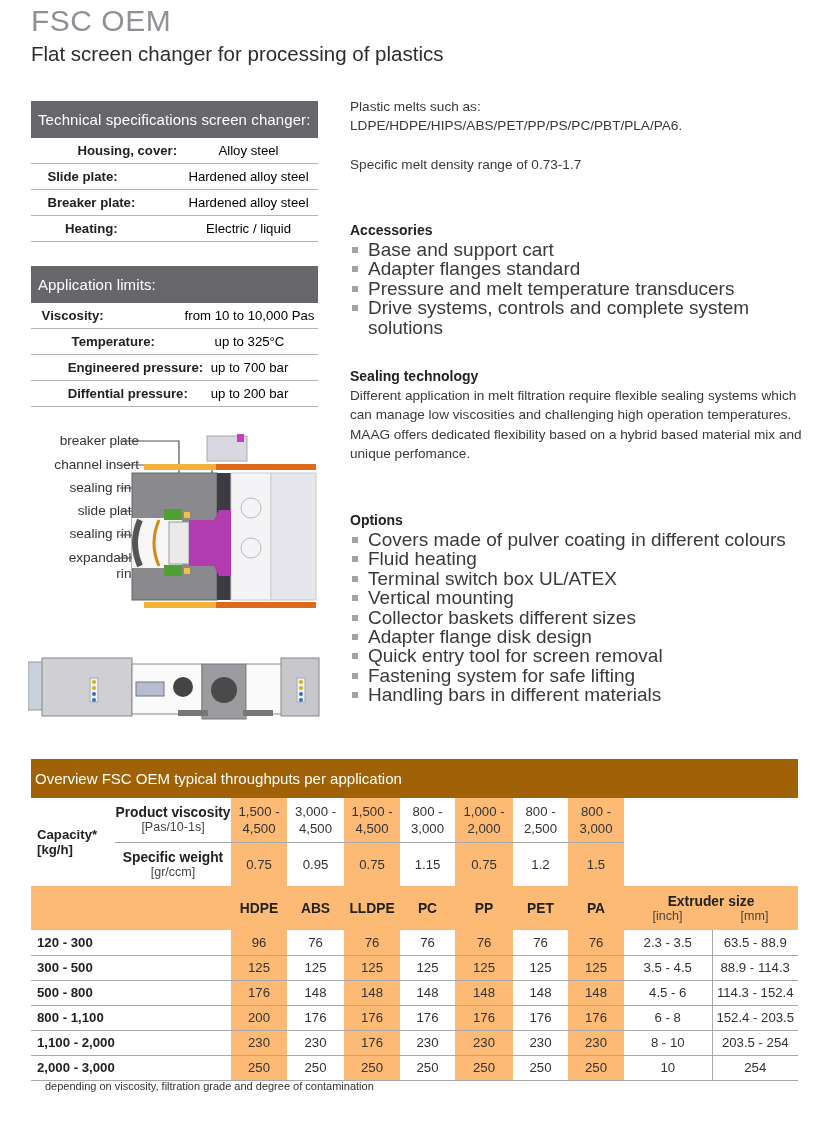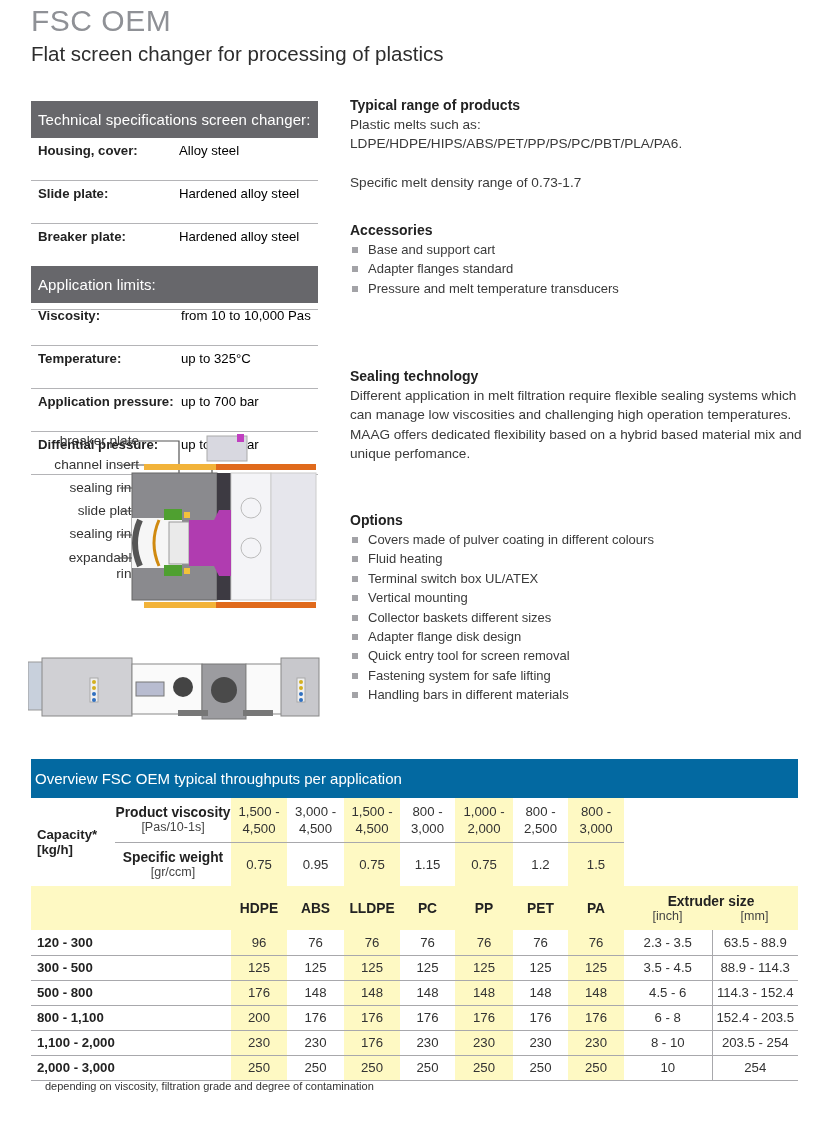--- a/index.html
+++ b/index.html
@@ -5,44 +5,44 @@
   * { box-sizing: border-box; margin: 0; padding: 0; }
   html, body { width: 820px; height: 1125px; background: #ffffff; overflow: hidden; }
   body { font-family: "DejaVu Sans Condensed", "Liberation Sans Narrow", "Liberation Sans", sans-serif; color: #2b2b2b; position: relative; }
 
   .title { position: absolute; left: 31px; top: 4px; font-size: 30px; color: #8f9196; font-weight: normal; letter-spacing: 0.5px; font-family: "Liberation Sans", sans-serif; }
   .subtitle { position: absolute; left: 31px; top: 42px; font-size: 20.5px; color: #2d2d2d; font-family: "Liberation Sans", sans-serif; }
 
   
   .spec-block { position: absolute; left: 31px; width: 287px; font-family: "Liberation Sans", sans-serif; }
   .spec-header { background: #67676b; color: #fff; font-size: 15px; font-weight: normal; height: 37px; line-height: 37px; padding-left: 7px; letter-spacing: 0.1px; }
-  .spec-row { display: flex; height: 43px; line-height: 25px; border-bottom: 1px solid #b4b4b7; font-size: 13.2px; }
+  .spec-row { display: flex; height: 26px; line-height: 25px; border-bottom: 1px solid #b4b4b7; font-size: 13.2px; justify-content: center; }
   .spec-row .k { width: 148px; padding-left: 7px; font-weight: bold; color: #222; }
   .spec-row .v { color: #000000; }
   .spec-block.limits .spec-row .k { width: 150px; }
 
   
   .diagram { position: absolute; left: 24px; top: 428px; width: 300px; height: 190px; }
   .diagram .lbl { position: absolute; right: 185px; font-size: 13.6px; color: #333; text-align: right; font-family: "Liberation Sans", sans-serif; line-height: 16px; }
   .machine2 { position: absolute; left: 28px; top: 640px; width: 292px; height: 82px; }
 
   
   .rcol { position: absolute; left: 350px; width: 460px; font-family: "Liberation Sans", sans-serif; }
   .rcol h3 { font-size: 14px; font-weight: bold; color: #222; margin-bottom: 2px; }
   .rcol p { font-size: 13.6px; color: #3a3a3a; line-height: 19.4px; }
   .rcol ul { list-style: none; }
-  .rcol li { font-size: 13px; color: #3a3a3a; line-height: 19.4px; padding-left: 18px; position: relative; }
+  .rcol li { font-size: 19px; color: #3a3a3a; line-height: 19.4px; padding-left: 18px; position: relative; }
   .rcol li .bullet { position: absolute; left: 2px; top: 7px; width: 6px; height: 6px; background: #a3a3a7; }
 
   
   .overview { position: absolute; left: 31px; top: 759px; width: 767px; font-family: "Liberation Sans", sans-serif; }
-  .ov-header { background: #0369a1; color: #fff; font-size: 15px; height: 39px; line-height: 39px; padding-left: 4px; }
+  .ov-header { background: #a16207; color: #fff; font-size: 15px; height: 39px; line-height: 39px; padding-left: 4px; }
   table.ov { border-collapse: collapse; width: 767px; table-layout: fixed; font-size: 13.2px; color: #333; }
   table.ov td { text-align: center; vertical-align: middle; padding: 0; }
-  .shade { background: #fef9c3; }
+  .shade { background: #fdba74; }
   .rowlbl { text-align: left !important; padding-left: 6px !important; font-weight: bold; color: #222; }
   .hdr-bold { font-weight: bold; color: #222; font-size: 13.8px; }
   .sub { font-size: 12.5px; color: #444; }
   .bot { border-bottom: 1px solid #a8a8ac; }
   .vsep { border-left: 1px solid #a8a8ac; }
   .footnote { position: absolute; left: 36px; top: 1079px; font-size: 11px; color: #333; line-height: 14px; font-family: "Liberation Sans", sans-serif; }
 </style>
 </head>
 <body>
 
@@ -73,21 +73,21 @@
   <div class="spec-header">Application limits:</div>
   <div class="spec-row">
       <span class="k">Viscosity:</span>
       <span class="v">from 10 to 10,000 Pas</span>
     </div>
   <div class="spec-row">
       <span class="k">Temperature:</span>
       <span class="v">up to 325°C</span>
     </div>
   <div class="spec-row">
-      <span class="k">Application pressure:</span>
+      <span class="k">Engineered pressure:</span>
       <span class="v">up to 700 bar</span>
     </div>
   <div class="spec-row">
       <span class="k">Diffential pressure:</span>
       <span class="v">up to 200 bar</span>
     </div>
 </div>
 
 <div class="diagram">
   <span class="lbl" style="top:5px;">breaker plate</span>
@@ -159,31 +159,31 @@
   <rect x="269" y="38" width="8" height="24" fill="#f0f0f0" stroke="#aaa"></rect>
   <circle cx="273" cy="42" r="2" fill="#d4b020"></circle>
     <circle cx="273" cy="48" r="2" fill="#d4b020"></circle>
     <circle cx="273" cy="54" r="2" fill="#3070c0"></circle>
     <circle cx="273" cy="60" r="2" fill="#3070c0"></circle>
   <rect x="150" y="70" width="30" height="6" fill="#777"></rect>
   <rect x="215" y="70" width="30" height="6" fill="#777"></rect>
 </svg>
 
 <div class="rcol" style="top:97px;">
-  <h3>Typical range of products</h3>
   <p>Plastic melts such as: LDPE/HDPE/HIPS/ABS/PET/PP/PS/PC/PBT/PLA/PA6.</p>
   <p style="margin-top:19px;">Specific melt density range of 0.73-1.7</p>
 </div>
 
 <div class="rcol" style="top:222px;">
   <h3>Accessories</h3>
   <ul>
     <li><span class="bullet"></span><span>Base and support cart</span></li>
     <li><span class="bullet"></span><span>Adapter flanges standard</span></li>
     <li><span class="bullet"></span><span>Pressure and melt temperature transducers</span></li>
+    <li><span class="bullet"></span><span>Drive systems, controls and complete system solutions</span></li>
   </ul>
 </div>
 
 <div class="rcol" style="top:368px;">
   <h3>Sealing technology</h3>
   <p>Different application in melt filtration require flexible sealing systems which can manage low viscosities and challenging high operation temperatures. MAAG offers dedicated flexibility based on a hybrid based material mix and unique perfomance.</p>
 </div>
 
 <div class="rcol" style="top:512px;">
   <h3>Options</h3>

